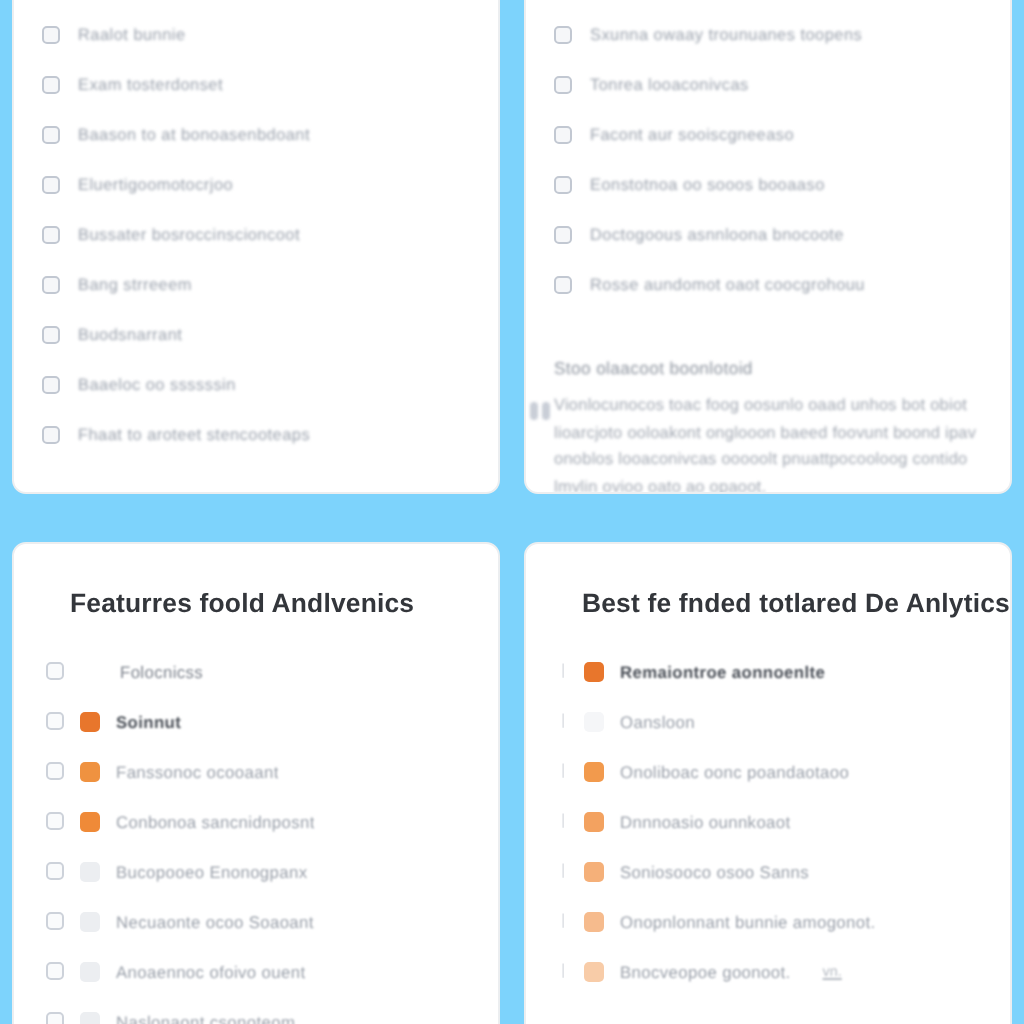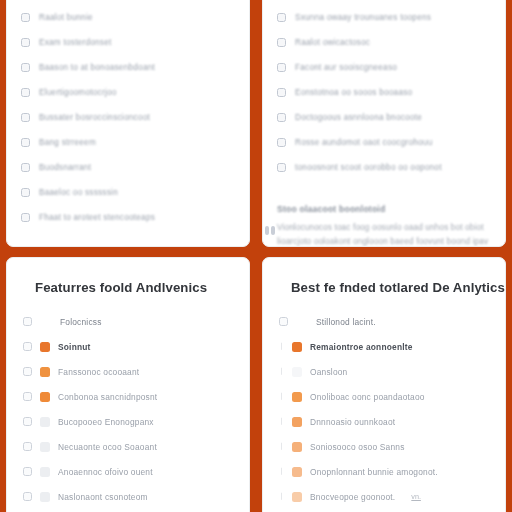--- a/index.html
+++ b/index.html
@@ -17,23 +17,23 @@
     color: #3a3d42;
     -webkit-font-smoothing: antialiased;
   }
 
   .page-grid {
     width: 512px;
     height: 512px;
     display: grid;
     grid-template-columns: 1fr 1fr;
     grid-template-rows: 247px 265px;
-    gap: 10px 12px;
+    gap: 24px 12px;
     padding: 0 6px 0 6px;
-    background: #c2410c;
+    background: #7dd3fc;
   }
 
   .card {
     background: #ffffff;
     border: 1px solid #eceef0;
     border-radius: 7px;
     overflow: hidden;
     position: relative;
   }
 
@@ -73,21 +73,21 @@
     overflow: hidden;
   }
 
   .blur-sub {
     margin-top: 16px;
     position: relative;
   }
 
   .blur-sub-title {
     font-size: 8.6px;
-    font-weight: bold;
+    font-weight: normal;
     color: #8b929d;
     filter: blur(0.8px);
     margin-bottom: 7px;
     letter-spacing: .2px;
     margin-top: 24px;
   }
 
   .blur-para {
     font-size: 8.2px;
     line-height: 13.5px;
@@ -244,41 +244,37 @@
   </div>
 
   <div class="card card-top">
     <ul class="blur-list">
       <li>
         <span class="chk-box"></span>
         <span class="blur-text">Sxunna owaay trounuanes toopens</span>
       </li>
       <li>
         <span class="chk-box"></span>
-        <span class="blur-text">Raalot owicactosoc</span>
+        <span class="blur-text">Tonrea looaconivcas</span>
       </li>
       <li>
         <span class="chk-box"></span>
         <span class="blur-text">Facont aur sooiscgneeaso</span>
       </li>
       <li>
         <span class="chk-box"></span>
         <span class="blur-text">Eonstotnoa oo sooos booaaso</span>
       </li>
       <li>
         <span class="chk-box"></span>
         <span class="blur-text">Doctogoous asnnloona bnocoote</span>
       </li>
       <li>
         <span class="chk-box"></span>
         <span class="blur-text">Rosse aundomot oaot coocgrohouu</span>
-      </li>
-      <li>
-        <span class="chk-box"></span>
-        <span class="blur-text">tonoosnont scoot oorobbo oo ooponot</span>
       </li>
     </ul>
 
     <div class="blur-sub">
       <div class="blur-sub-title">Stoo olaacoot boonlotoid</div>
       <div class="quote-mark">
         <span></span>
           <span></span>
       </div>
       <p class="blur-para">Vionlocunocos toac foog oosunlo oaad unhos bot obiot lioarcjoto ooloakont onglooon baeed foovunt boond ipav onoblos looaconivcas ooooolt pnuattpocooloog contido lmvlin ovioo oato ao opaoot.</p>
@@ -327,24 +323,20 @@
           <span class="swatch" style="background: rgb(236, 238, 241);"></span>
           <span class="item-label">Naslonaont csonoteom</span>
         </li>
         <li></li>
       </ul>
   </div>
 
   <div class="card card-bottom">
     <div class="card-heading">Best fe fnded totlared De Anlytics</div>
     <ul class="feat-list">
-        <li class="row-head">
-          <span class="bullet-circle"></span>
-          <span class="item-label">Stillonod lacint.</span>
-        </li>
         <li class="row-first">
           <span class="bullet-tick">ᛁ</span>
           <span class="swatch" style="background: rgb(232, 118, 44);"></span>
           <span class="item-label">Remaiontroe aonnoenlte</span>
         </li>
         <li>
           <span class="bullet-tick">ᛁ</span>
           <span class="swatch" style="background: rgb(245, 246, 248);"></span>
           <span class="item-label">Oansloon</span>
         </li>

